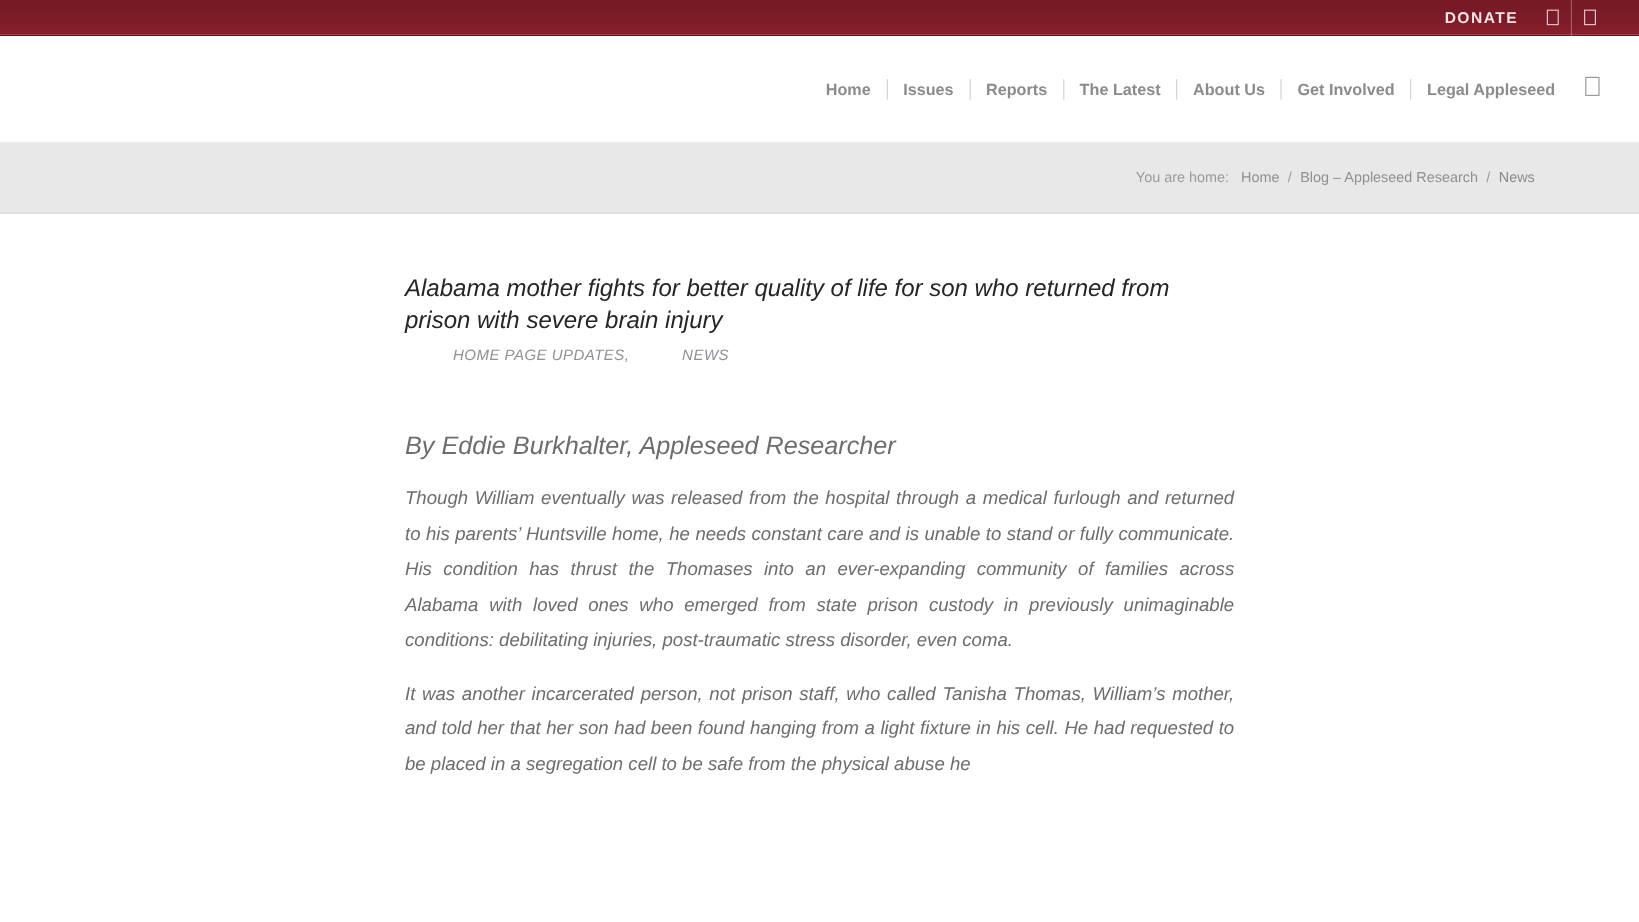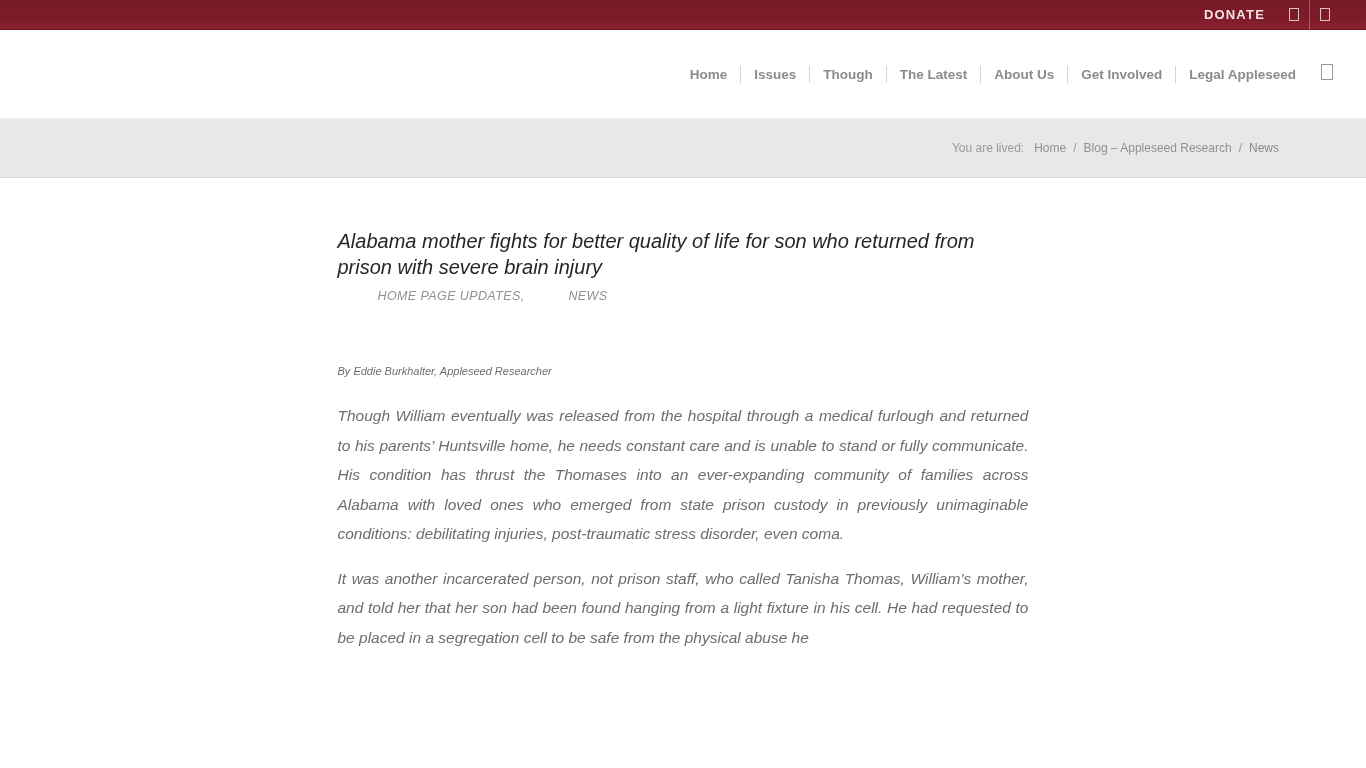--- a/index.html
+++ b/index.html
@@ -125,21 +125,21 @@
   }
   .cats {
     margin-top: 9px;
     font-size: 12.5px;
     letter-spacing: 0.4px;
     color: #8f8f97;
   }
   .cats a { color: #8f8f97; margin-left: 40px; }
   .byline {
     margin-top: 54px;
-    font-size: 11px;
+    font-size: 21px;
     line-height: 29px;
     color: #6d6d6d;
   }
   .content p.body-para {
     margin-top: 15px;
     font-size: 15.5px;
     line-height: 29.5px;
     color: #6d6d6d;
     text-align: justify;
   }
@@ -163,41 +163,41 @@
   <div class="header">
     <nav class="nav">
       <ul>
         <li>
             <a>Home</a>
           </li>
         <li>
             <a>Issues</a>
           </li>
         <li>
-            <a>Though</a>
+            <a>Reports</a>
           </li>
         <li>
             <a>The Latest</a>
           </li>
         <li>
             <a>About Us</a>
           </li>
         <li>
             <a>Get Involved</a>
           </li>
         <li>
             <a>Legal Appleseed</a>
           </li>
       </ul>
       <a class="search"><span class="tofu"></span></a>
     </nav>
   </div>
 
   <div class="breadcrumb-bar">
-    <span class="prefix">You are lived:</span>
+    <span class="prefix">You are home:</span>
     <a>Home</a>
     <span class="sep">/</span>
     <a>Blog – Appleseed Research</a>
     <span class="sep">/</span>
     <span class="current">News</span>
   </div>
 
   <main class="content">
     <article>
       <h1 class="article-title">Alabama mother fights for better quality of life for son who returned from prison with severe brain injury</h1>

